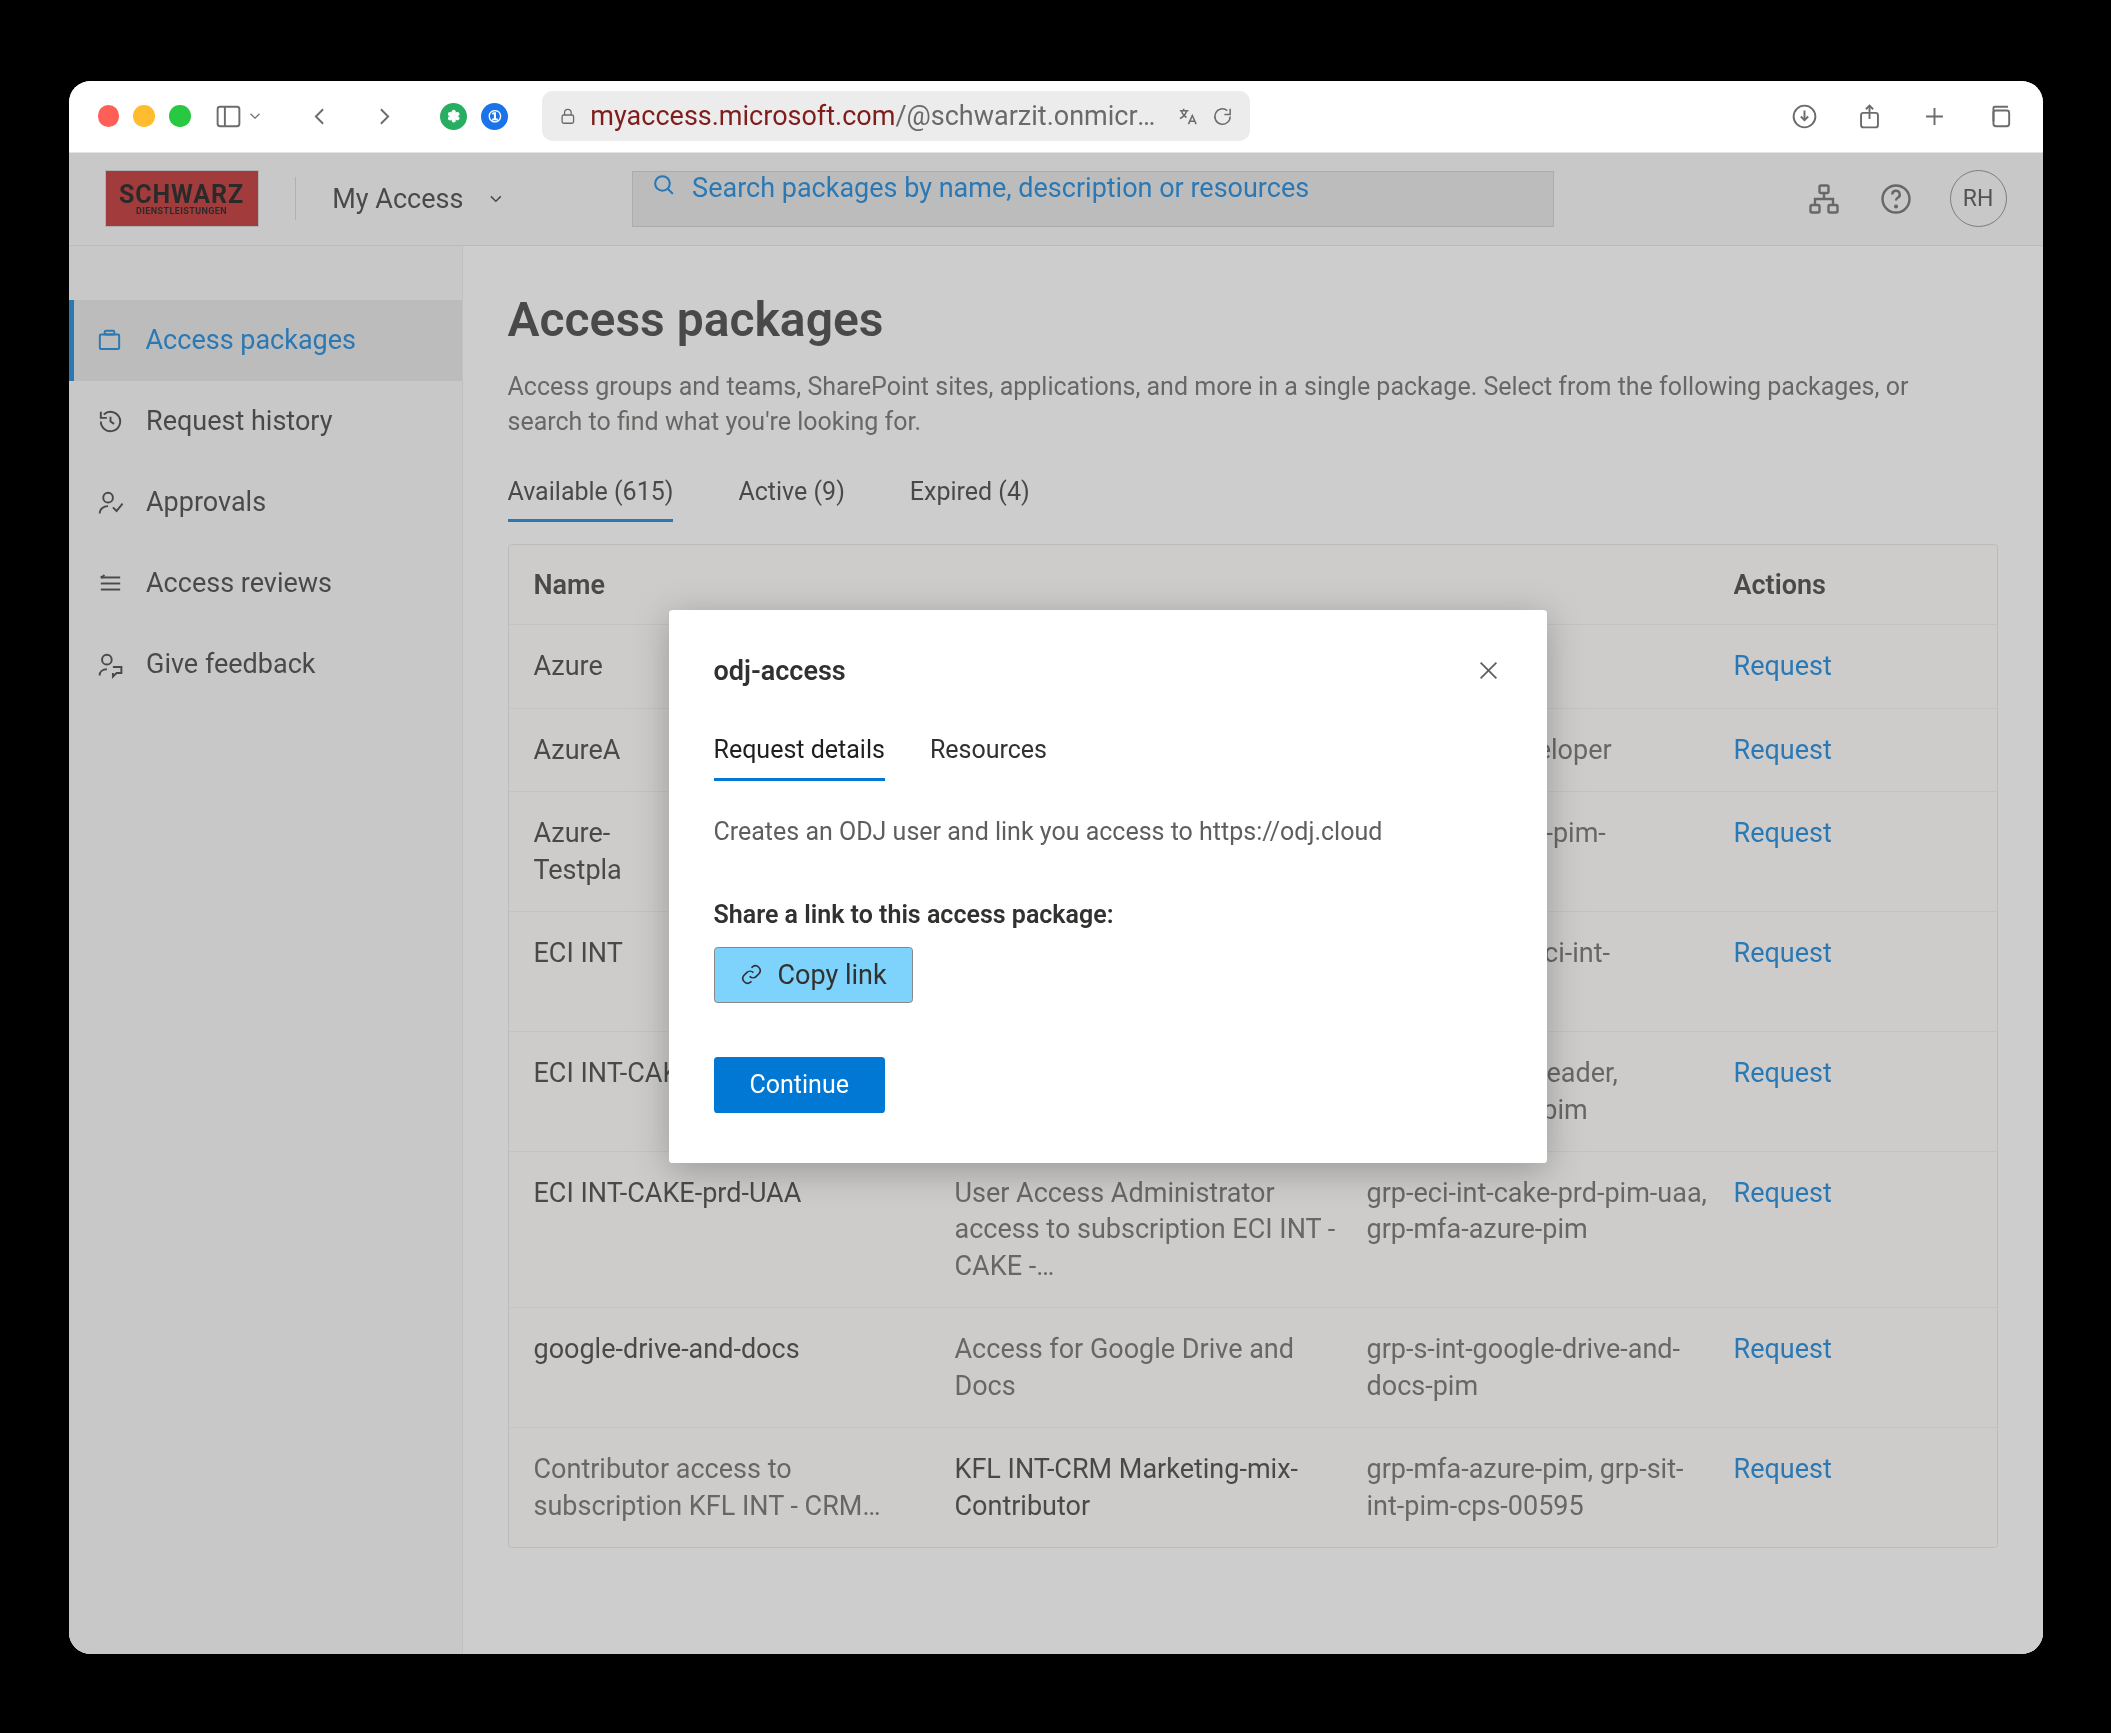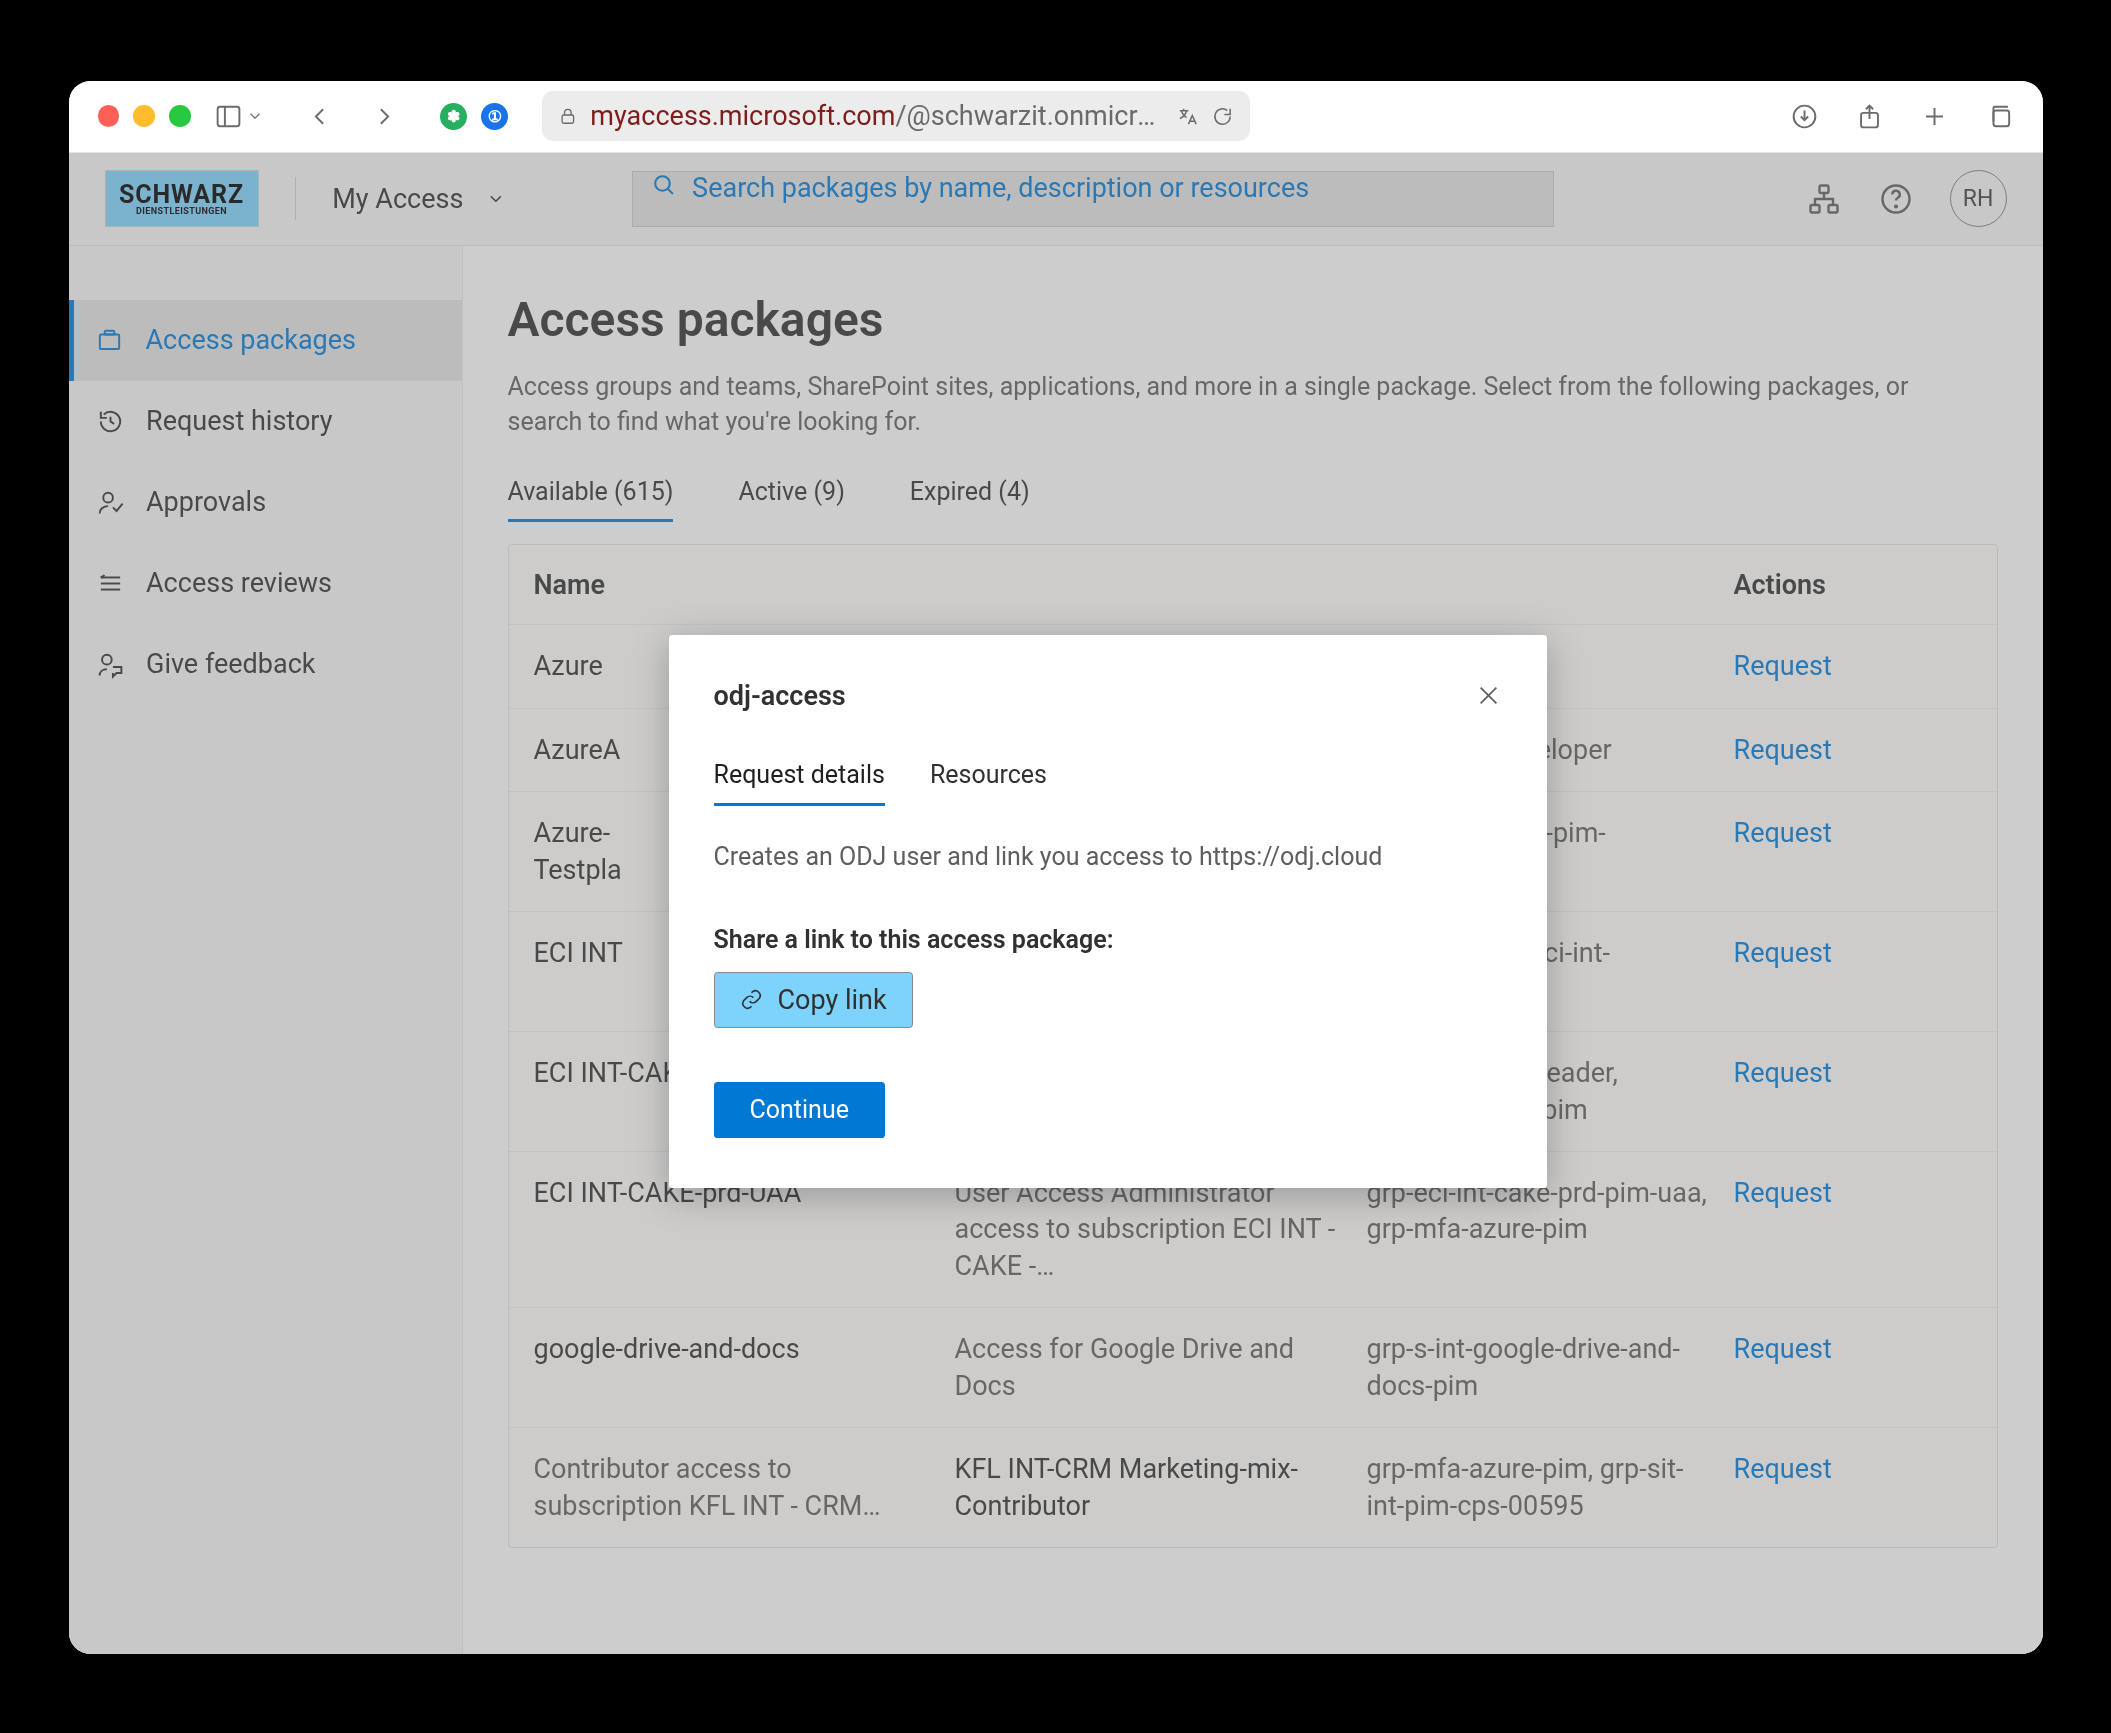--- a/index.html
+++ b/index.html
@@ -22,21 +22,21 @@
 .ext.blue{background:#1a73e8;}
 .addr-bar{flex:0 0 auto;width:708px;height:50px;background:#ececec;border-radius:10.7px;display:flex;align-items:center;padding:0 16px;gap:12.5px;color:#5f5f5f;font-size:25px;margin-left:10.7px;}
 .addr-bar .url{color:#6a6a6a;white-space:nowrap;overflow:hidden;text-overflow:ellipsis;flex:1;}
 .addr-bar .url .domain{color:#7f1d1d;}
 .addr-right{display:flex;gap:12.5px;}
 .sf-spacer{flex:1;}
 .right-group{display:flex;gap:36px;}
 
 
 .app-header{height:93px;background:#f3f3f3;display:flex;align-items:center;padding:0 36px;gap:36px;border-bottom:0.9px solid #e1e1e1;}
-.logo{width:154px;height:57px;background:#7dd3fc;display:flex;flex-direction:column;align-items:center;justify-content:center;line-height:1;font-weight:700;color:#000;border:0.9px solid #d0d0d0;}
+.logo{width:154px;height:57px;background:#b91c1c;display:flex;flex-direction:column;align-items:center;justify-content:center;line-height:1;font-weight:700;color:#000;border:0.9px solid #d0d0d0;}
 .logo .l1{font-size:25px;letter-spacing:0.9px;}
 .logo .l2{font-size:9px; letter-spacing:0.4px;}
 .divider{width:1.8px;height:43px;background:#cfcfcf;}
 .nav-label{font-size:29px;color:#323130;display:flex;align-items:center;gap:23px;}
 .nav-label svg{width:19.7px;height:19.7px;stroke:#323130;fill:none;stroke-width:1.8;}
 .search-box{flex:0 0 auto;width:922px;height:56px;background:#e1e1e1;border:0.9px solid #c8c8c8;display:flex;align-items:flex-start;padding:0 18px;gap:16px;font-size:27px;color:#605e5c;margin-left:90px;}
 .search-box svg{width:25px;height:25px;stroke:#0078d4;fill:none;stroke-width:2;}
 .search-box input{border:none;background:transparent;flex:1;font-size:27px;color:#0078d4;outline:none;}
 .search-box input::placeholder{color:#0078d4;}
 .hdr-spacer{flex:1;}
@@ -62,21 +62,21 @@
 .table{border:0.9px solid #e1dfdd;border-radius:3.6px;background:#faf9f8;}
 .table-head,.row{display:grid;grid-template-columns:421px 412px 367px 224px;}
 .table-head{padding:21.5px 25px;font-size:25px;font-weight:600;color:#323130;}
 .row{padding:23px 25px;border-top:0.9px solid #edebe9;font-size:25px;color:#323130;}
 .cell{overflow:hidden;text-overflow:ellipsis;line-height:1.35;padding-right:18px;}
 .cell-name{color:#323130;}
 .cell-req{color:#0078d4;}
 
 
 .dim{position:absolute;top:72px;left:0;right:0;bottom:0;background:rgba(120,120,120,0.35);pointer-events:none;}
-.modal{position:absolute;top:554px;left:600px;width:878px;background:#fff;border-radius:3.6px;box-shadow:0 7.2px 36px rgba(0,0,0,0.25);padding:45px 45px 50px 45px;}
+.modal{position:absolute;top:529px;left:600px;width:878px;background:#fff;border-radius:3.6px;box-shadow:0 7.2px 36px rgba(0,0,0,0.25);padding:45px 45px 50px 45px;}
 .modal-head{display:flex;justify-content:space-between;align-items:center;font-size:34px;font-weight:600;color:#323130;}
 .close-x{width:27px;height:27px;color:#605e5c;}
 .close-x svg{width:100%;height:100%;stroke:currentColor;stroke-width:1.6;fill:none;}
 .modal-tabs{display:flex;gap:45px;margin-top:48px;}
 .mtab{padding-bottom:14.3px;font-size:25px;color:#323130;}
 .mtab.active{border-bottom:3.6px solid #0078d4;color:#201f1e;}
 .modal-desc{margin-top:36px;font-size:25px;color:#605e5c;}
 .share-label{margin-top:54px;font-size:25px;font-weight:600;color:#323130;}
 .copy-btn{margin-top:18px;border:1.8px solid #8a8886;border-radius:3.6px;background:#7dd3fc;height:56px;padding:0 25px;display:inline-flex;align-items:center;gap:15px;font-size:25px;color:#323130;}
 .copy-btn svg{width:23px;height:23px;stroke:#323130;fill:none;stroke-width:1.7;}

